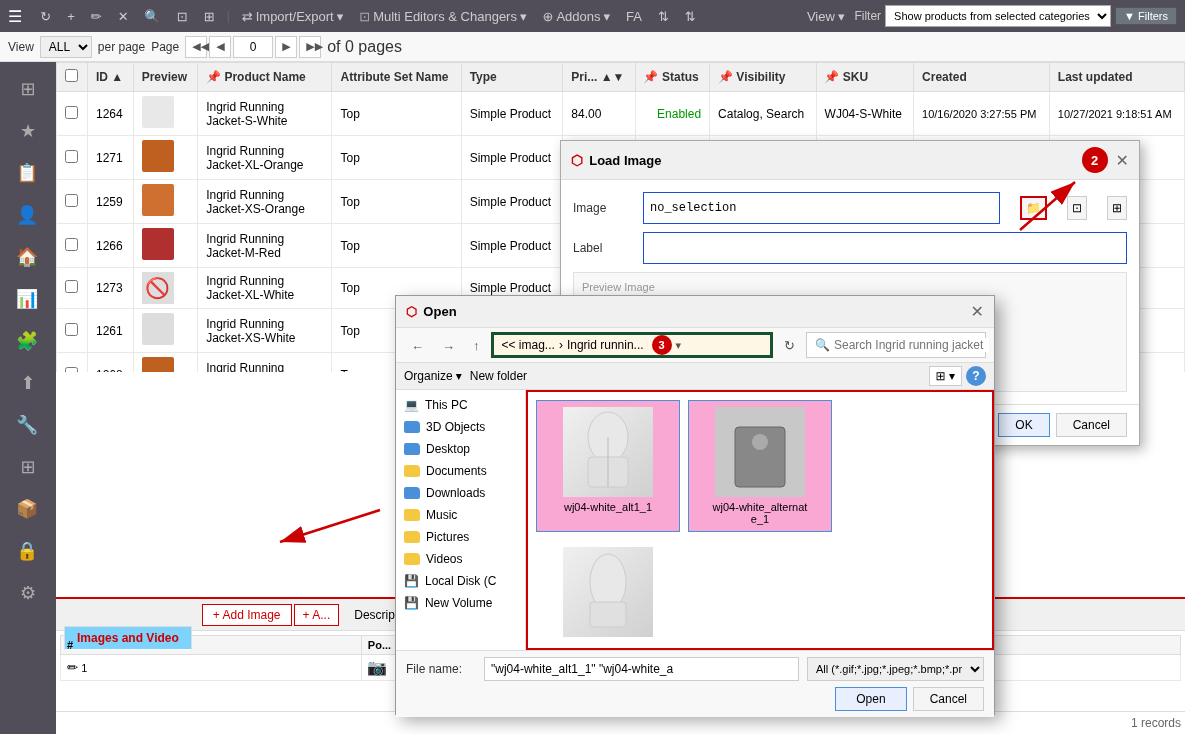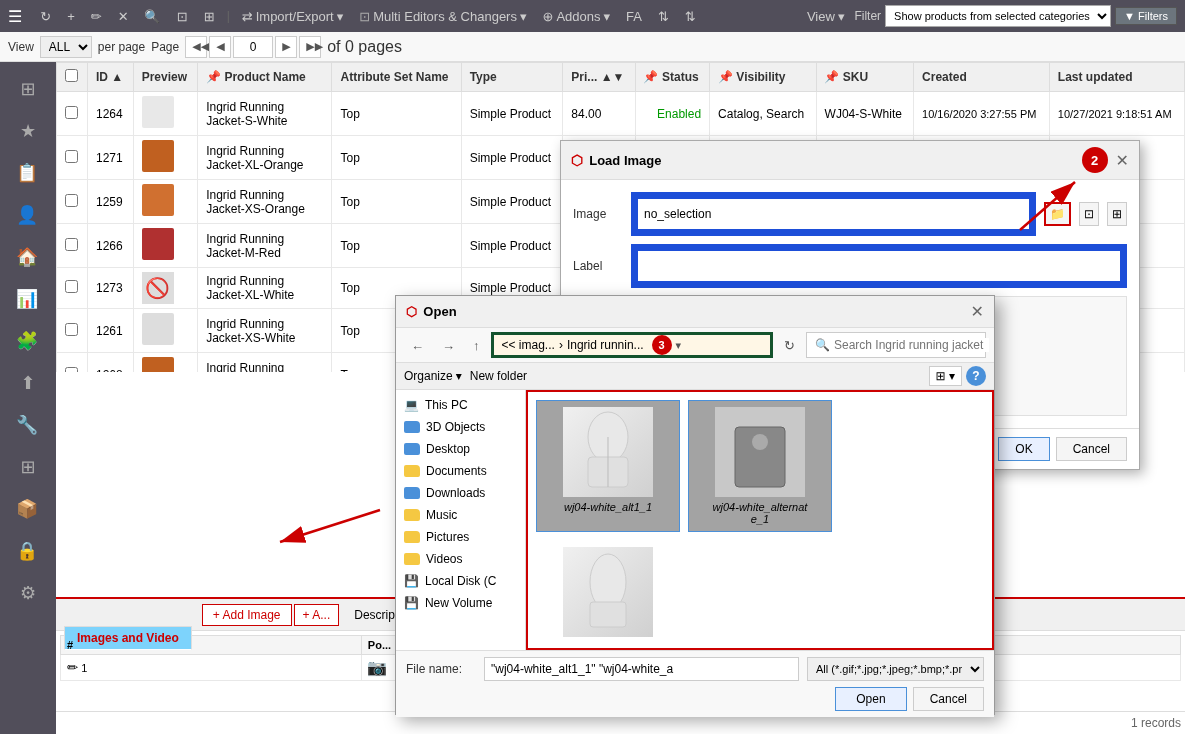--- a/index.html
+++ b/index.html
@@ -63,23 +63,23 @@
     .records-count { text-align: right; padding: 4px; font-size: 12px; color: #666; border-top: 1px solid #ddd; }
 
     
     .load-image-overlay {
       position: absolute; top: 140px; left: 560px; width: 580px; background: white; border: 1px solid #aaa; box-shadow: 4px 4px 12px rgba(0,0,0,0.3); z-index: 100;
     }
     .dialog-header { background: #f0f0f0; border-bottom: 1px solid #ddd; padding: 6px 10px; display: flex; align-items: center; justify-content: space-between; }
     .dialog-header-title { display: flex; align-items: center; gap: 6px; font-size: 13px; font-weight: 600; }
     .dialog-close { background: none; border: none; font-size: 16px; cursor: pointer; color: #666; }
     .dialog-body { padding: 12px; }
-    .dialog-row { display: flex; align-items: center; margin-bottom: 8px; gap: 8px; }
+    .dialog-row { display: flex; align-items: center; margin-bottom: 8px; gap: 20px; }
     .dialog-label { width: 50px; font-size: 12px; color: #333; }
-    .dialog-input { flex: 1; border: 7px solid #1d4ed8; padding: 15px 6px; font-size: 12px; height: 24px; }
+    .dialog-input { flex: 1; border: 1px solid #1d4ed8; padding: 15px 6px; font-size: 12px; height: 24px; font-family: Liberation Mono, monospace; }
     .dialog-icon-btn { border: 1px solid #ccc; background: #f5f5f5; padding: 2px 4px; cursor: pointer; height: 24px; font-size: 12px; }
     .dialog-preview { width: 100%; height: 120px; border: 1px solid #e0e0e0; background: #f8f8f8; margin-top: 8px; }
     .dialog-footer { display: flex; justify-content: flex-end; gap: 6px; padding: 8px 12px; border-top: 1px solid #ddd; }
     .dialog-ok-btn { background: #e8f0ff; border: 1px solid #4a90d9; padding: 4px 16px; font-size: 12px; cursor: pointer; }
     .dialog-cancel-btn { background: #f5f5f5; border: 1px solid #ccc; padding: 4px 16px; font-size: 12px; cursor: pointer; }
 
     
     .open-dialog {
       position: absolute; top: 295px; left: 395px; width: 600px; height: 420px; background: white; border: 1px solid #999; box-shadow: 6px 6px 16px rgba(0,0,0,0.35); z-index: 200;
     }
@@ -97,21 +97,21 @@
     .new-folder-btn { background: none; border: none; font-size: 12px; cursor: pointer; }
     .view-icons-btn { border: 1px solid #ccc; background: white; padding: 2px 6px; cursor: pointer; font-size: 12px; }
     .help-btn { background: #4a90d9; border: none; color: white; width: 20px; height: 20px; border-radius: 50%; font-size: 12px; cursor: pointer; font-weight: bold; }
     .open-dialog-body { display: flex; height: 260px; }
     .file-sidebar { width: 130px; border-right: 1px solid #ddd; overflow-y: auto; padding: 4px 0; background: white; }
     .file-sidebar-item { display: flex; align-items: center; gap: 6px; padding: 4px 8px; font-size: 12px; cursor: pointer; }
     .folder-icon { width: 16px; height: 12px; background: #f5c842; border-radius: 2px 4px 2px 2px; display: inline-block; }
     .folder-icon-blue { width: 16px; height: 12px; background: #4a90d9; border-radius: 2px 4px 2px 2px; display: inline-block; }
     .file-grid { flex: 1; background: white; overflow-y: auto; padding: 8px; display: grid; grid-template-columns: repeat(3, 1fr); gap: 8px; align-content: start; border: 2px solid #c00; }
     .file-item { display: flex; flex-direction: column; align-items: center; gap: 4px; padding: 6px; cursor: pointer; border: 1px solid transparent; }
-    .file-item.selected { background: #a3a3a3; border-color: #4a90d9; font-style: italic; }
+    .file-item.selected { background: #f9a8d4; border-color: #4a90d9; }
     .file-thumbnail { width: 90px; height: 90px; background: #ddd; display: flex; align-items: center; justify-content: center; overflow: hidden; }
     .file-name { font-size: 11px; text-align: center; word-break: break-all; max-width: 100px; }
     .open-dialog-footer { padding: 6px 10px; border-top: 1px solid #ddd; background: #f8f8f8; }
     .footer-row { display: flex; align-items: center; gap: 8px; margin-bottom: 6px; }
     .footer-label { font-size: 12px; color: #333; width: 70px; }
     .footer-input { flex: 1; border: 1px solid #ccc; padding: 3px 6px; font-size: 12px; height: 24px; }
     .footer-select { border: 1px solid #ccc; padding: 3px 4px; font-size: 11px; height: 24px; }
     .footer-btns { display: flex; justify-content: flex-end; gap: 6px; }
     .open-btn { background: #e8f0ff; border: 1px solid #4a90d9; padding: 4px 20px; font-size: 12px; cursor: pointer; }
     .cancel-btn-open { background: #f5f5f5; border: 1px solid #ccc; padding: 4px 16px; font-size: 12px; cursor: pointer; }

